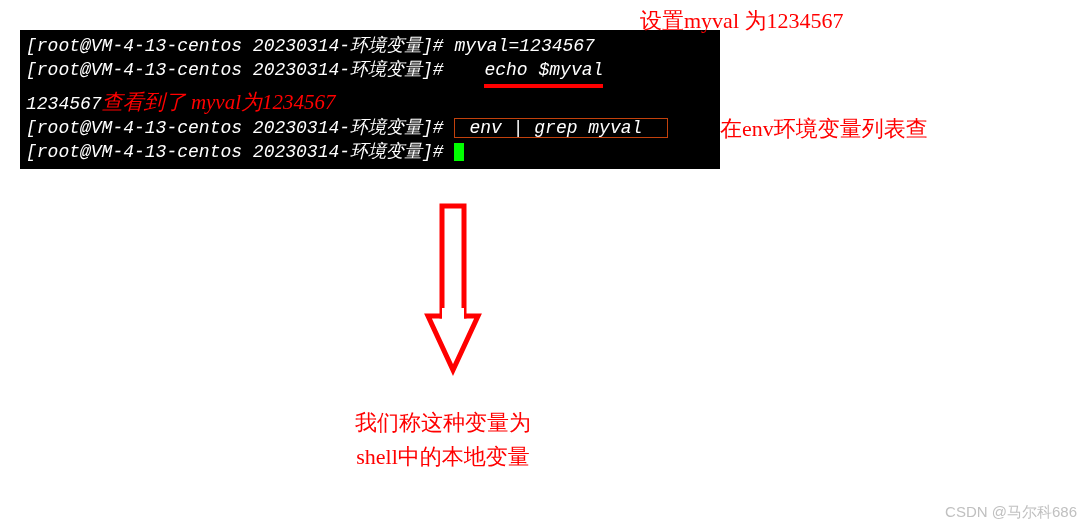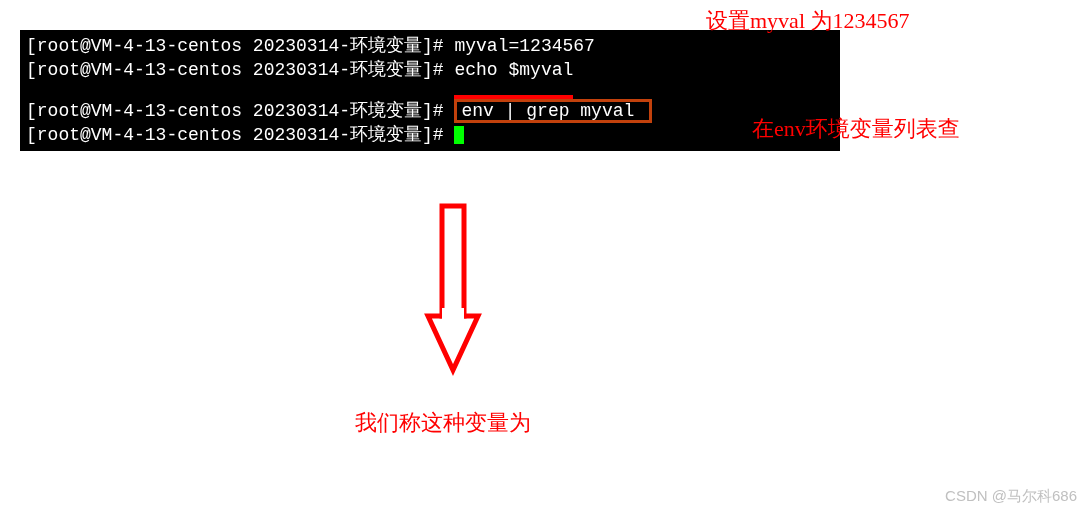--- a/index.html
+++ b/index.html
@@ -8,89 +8,93 @@
       height: 528px;
       background: #ffffff;
       font-family: "Microsoft YaHei", "SimSun", monospace;
       position: relative;
       overflow: hidden;
     }
     .terminal {
       position: absolute;
       top: 30px;
       left: 20px;
-      width: 820px;
+      width: 700px;
       background: #000000;
       padding: 4px 6px;
       line-height: 1.35;
       font-family: "Consolas", "Courier New", monospace;
       font-size: 18px;
+      font-style: italic;
     }
     .term-line { white-space: pre; color: #ffffff; }
     .prompt-sq { color: #ffffff; }
     .cmd { color: #ffffff; }
     .output { color: #ffffff; }
     .red-inline { color: #ff0000; font-family: "Microsoft YaHei", serif; font-size: 21px; }
     .underline-red {
       display: inline-block;
       border-bottom: 4px solid #ff0000;
-      padding-bottom: 12px;
+      padding-bottom: 1px;
+      margin-left: 30px;
     }
     .box-red {
       display: inline-block;
-      border: 3px solid #c2410c;
-      padding: 0 4px;
+      border: 1px solid #c2410c;
+      padding: 0 14px;
       line-height: 1.0;
     }
     .cursor {
       display: inline-block;
       width: 10px;
       height: 18px;
       background: #00ff00;
       vertical-align: middle;
     }
     .anno {
       position: absolute;
       color: #ff0000;
       font-size: 22px;
       font-family: "Microsoft YaHei", "SimSun", serif;
       line-height: 1.55;
     }
-    .anno-top { top: 4px; left: 706px; }
-    .anno-right { top: 112px; left: 752px; width: 330px; }
+    .anno-top { top: 4px; left: 640px; }
+    .anno-right { top: 112px; left: 720px; width: 330px; }
     .anno-bottom { top: 406px; left: 355px; text-align: center; }
     .arrow-svg { position: absolute; top: 200px; left: 418px; }
     .watermark {
       position: absolute;
-      bottom: 22px;
+      bottom: 6px;
       right: 14px;
       color: #c0c0c0;
       font-size: 15px;
       font-family: Arial, sans-serif;
     }
   </style>
 </head>
 <body>
 
 <div class="terminal">
   <div class="term-line"><span class="prompt-sq">[root@VM-4-13-centos 20230314-环境变量]# </span><span class="cmd">myval=1234567</span></div>
   <div class="term-line"><span class="prompt-sq">[root@VM-4-13-centos 20230314-环境变量]# </span><span class="cmd underline-red">echo $myval</span></div>
+  <div class="term-line"><span class="output">1234567</span><span class="red-inline">查看到了 myval为1234567</span></div>
   <div class="term-line"><span class="prompt-sq">[root@VM-4-13-centos 20230314-环境变量]# </span><span class="cmd box-red">env | grep myval </span></div>
   <div class="term-line"><span class="prompt-sq">[root@VM-4-13-centos 20230314-环境变量]# </span><span class="cursor"></span></div>
 </div>
 
 <div class="anno anno-top">设置myval 为1234567</div>
 
 <div class="anno anno-right">
   <div>在env环境变量列表查</div>
 </div>
 
 <svg class="arrow-svg" width="70" height="180">
   <rect x="24" y="6" width="22" height="110" fill="none" stroke="#ff0000" stroke-width="5"></rect>
   <polygon points="10,116 60,116 35,170" fill="none" stroke="#ff0000" stroke-width="5"></polygon>
   <rect x="24" y="108" width="22" height="14" fill="#ffffff" stroke="none"></rect>
 </svg>
 
 <div class="anno anno-bottom">
   <div>我们称这种变量为</div>
+  <div>shell中的本地变量</div>
 </div>
 
 <div class="watermark">CSDN @马尔科686</div>
 
 </body></html>

